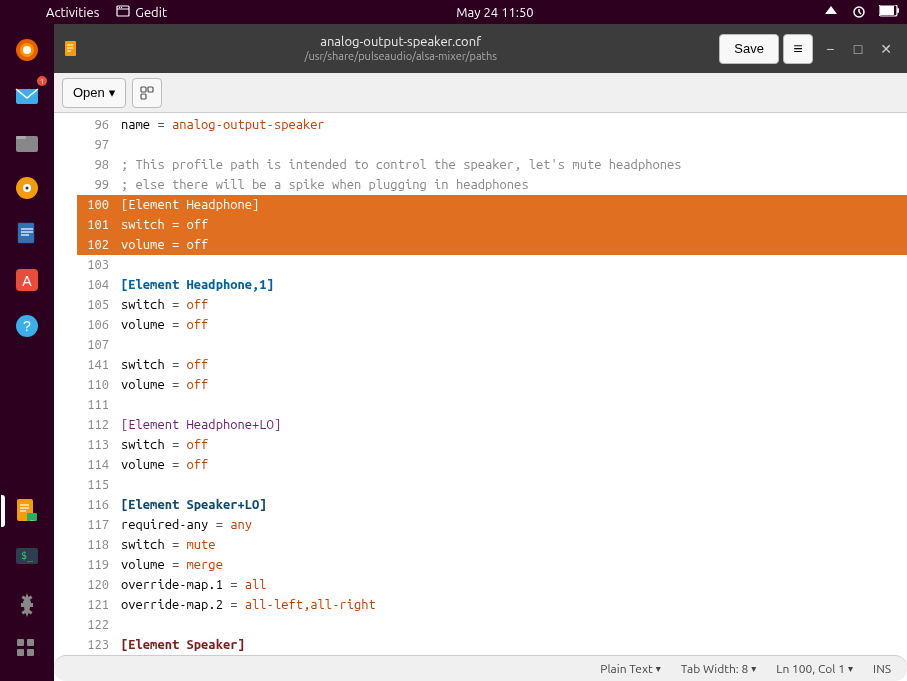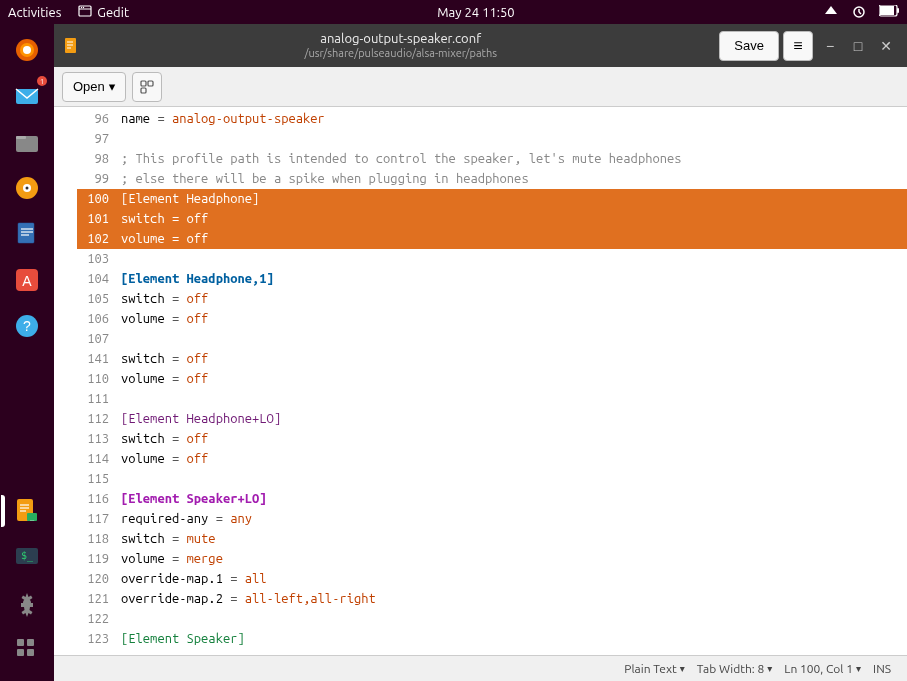--- a/index.html
+++ b/index.html
@@ -43,21 +43,21 @@
     #main {
       flex: 1;
       display: flex;
       flex-direction: column;
       background: #fff;
     }
 
     
     #titlebar {
       background: #3c3c3c;
-      height: 43px;
+      height: 49px;
       display: flex;
       align-items: center;
       padding: 0 8px;
       gap: 4px;
       flex-shrink: 0;
     }
     #titlebar .app-icon {
       width: 20px; height: 20px;
       display: flex; align-items: center; justify-content: center;
     }
@@ -178,24 +178,25 @@
       color: #fff;
     }
 
     
     #statusbar {
       background: #f0f0f0;
       border-top: 1px solid #ccc;
       height: 26px;
       display: flex;
       padding: 0 10px;
-      gap: 0;
+      gap: 8px;
       font-size: 12px;
       color: #444;
       flex-shrink: 0;
+      border-radius: 12px;
     }
     .status-spacer { flex: 1; }
     .status-item {
       display: flex; align-items: center; gap: 3px;
       cursor: pointer;
       padding: 2px 6px;
       border-radius: 3px;
     }
     .status-chevron { font-size: 10px; }
 
@@ -205,21 +206,21 @@
       top: 0; left: 0; right: 0;
       height: 24px;
       background: #2c001e;
       display: flex;
       align-items: center;
       padding: 0 8px;
       z-index: 100;
       font-size: 13px;
       color: #fff;
     }
-    #systembar .sys-left { display: flex; gap: 16px; align-items: center; }
+    #systembar .sys-left { display: flex; gap: 16px; align-items: center; margin-left: 38px; }
     #systembar .sys-center { flex: 1; text-align: center; }
     #systembar .sys-right { display: flex; gap: 12px; align-items: center; }
   </style>
 </head>
 <body>
 
 <div id="systembar">
   <div class="sys-left">
     <span>Activities</span>
     <span style="display:flex;align-items:center;gap:4px;">
@@ -399,28 +400,28 @@
           <div class="code-line"><span class="line-num">105</span><span class="line-content">switch<span style="color:#555;"> = </span><span style="color:#c04000;">off</span></span></div>
           <div class="code-line"><span class="line-num">106</span><span class="line-content">volume<span style="color:#555;"> = </span><span style="color:#c04000;">off</span></span></div>
           <div class="code-line"><span class="line-num">107</span><span class="line-content"></span></div>
           <div class="code-line"><span class="line-num">141</span><span class="line-content">switch<span style="color:#555;"> = </span><span style="color:#c04000;">off</span></span></div>
           <div class="code-line"><span class="line-num">110</span><span class="line-content">volume<span style="color:#555;"> = </span><span style="color:#c04000;">off</span></span></div>
           <div class="code-line"><span class="line-num">111</span><span class="line-content"></span></div>
           <div class="code-line"><span class="line-num">112</span><span class="line-content"><span style="color:#701a75;font-weight:normal;">[Element Headphone+LO]</span></span></div>
           <div class="code-line"><span class="line-num">113</span><span class="line-content">switch<span style="color:#555;"> = </span><span style="color:#c04000;">off</span></span></div>
           <div class="code-line"><span class="line-num">114</span><span class="line-content">volume<span style="color:#555;"> = </span><span style="color:#c04000;">off</span></span></div>
           <div class="code-line"><span class="line-num">115</span><span class="line-content"></span></div>
-          <div class="code-line"><span class="line-num">116</span><span class="line-content"><span style="color:#a21caf;font-weight:bold;">[Element Speaker+LO]</span></span></div>
+          <div class="code-line"><span class="line-num">116</span><span class="line-content"><span style="color:#0c4a6e;font-weight:bold;">[Element Speaker+LO]</span></span></div>
           <div class="code-line"><span class="line-num">117</span><span class="line-content">required-any<span style="color:#555;"> = </span><span style="color:#c04000;">any</span></span></div>
           <div class="code-line"><span class="line-num">118</span><span class="line-content">switch<span style="color:#555;"> = </span><span style="color:#c04000;">mute</span></span></div>
           <div class="code-line"><span class="line-num">119</span><span class="line-content">volume<span style="color:#555;"> = </span><span style="color:#c04000;">merge</span></span></div>
           <div class="code-line"><span class="line-num">120</span><span class="line-content">override-map.1<span style="color:#555;"> = </span><span style="color:#c04000;">all</span></span></div>
           <div class="code-line"><span class="line-num">121</span><span class="line-content">override-map.2<span style="color:#555;"> = </span><span style="color:#c04000;text-align:center;">all-left,all-right</span></span></div>
           <div class="code-line"><span class="line-num">122</span><span class="line-content"></span></div>
-          <div class="code-line"><span class="line-num">123</span><span class="line-content"><span style="color:#15803d;font-weight:normal;">[Element Speaker]</span></span></div>
+          <div class="code-line"><span class="line-num">123</span><span class="line-content"><span style="color:#7f1d1d;font-weight:bold;">[Element Speaker]</span></span></div>
         </div>
     </div>
 
     <div id="statusbar">
       <div class="status-spacer"></div>
       <div class="status-item">
         <span>Plain Text</span>
         <span class="status-chevron">▾</span>
       </div>
       <div class="status-item">

